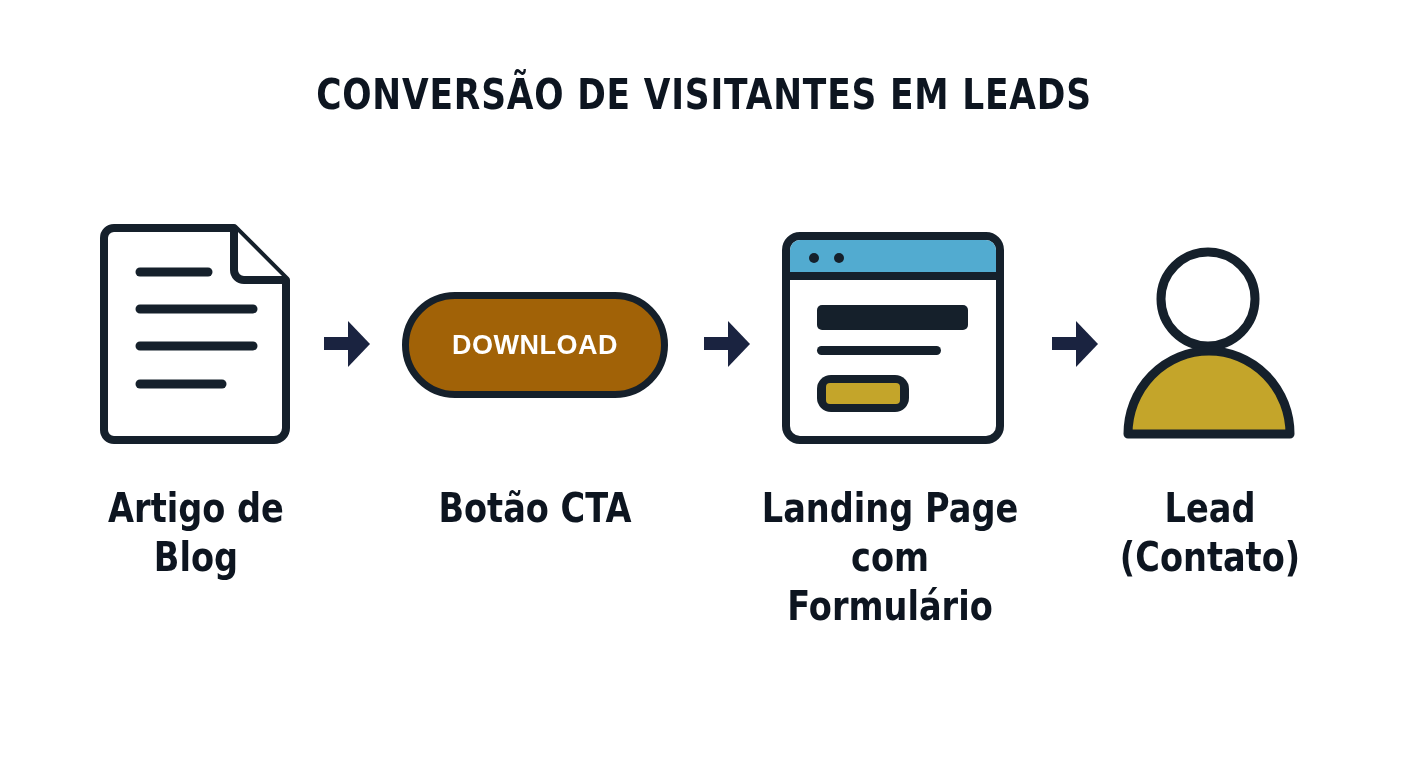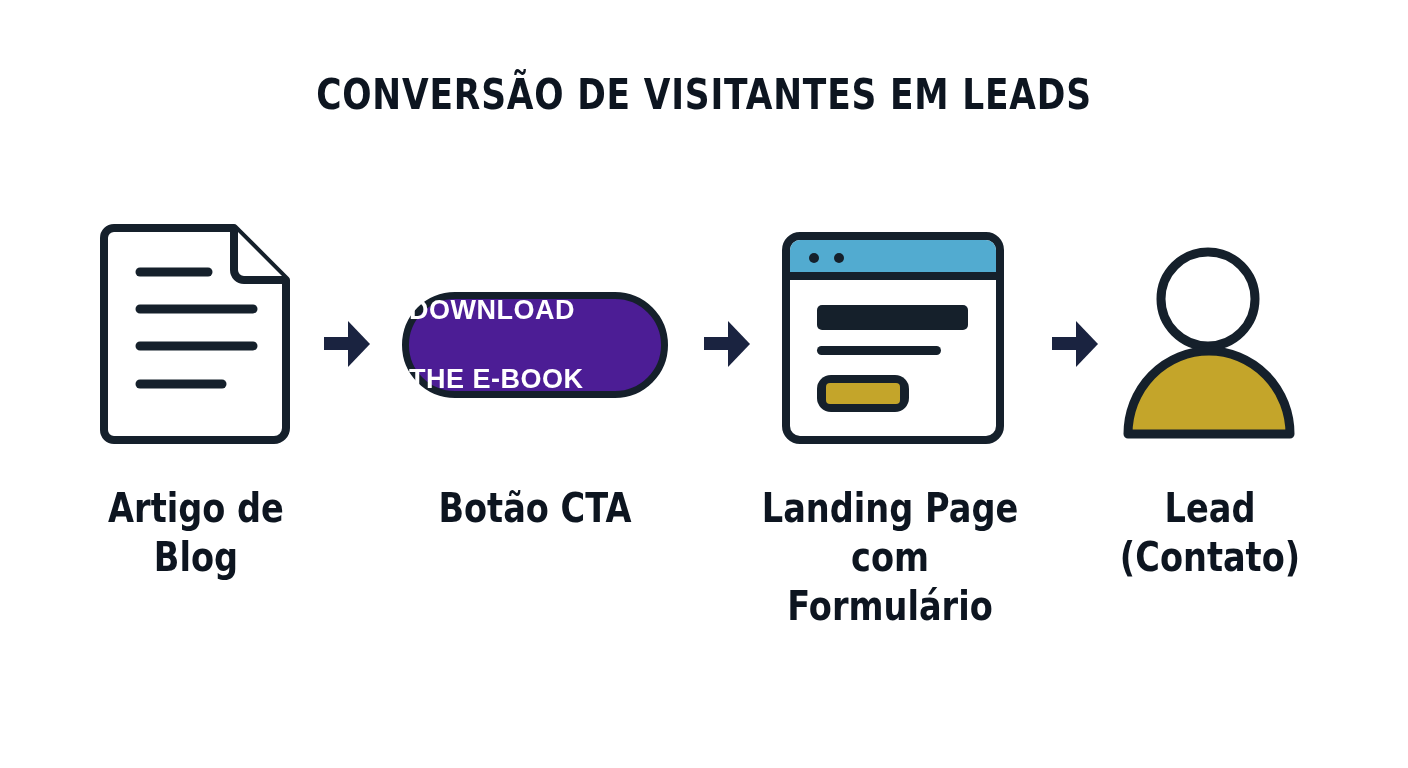--- a/index.html
+++ b/index.html
@@ -15,22 +15,22 @@
   .icon { position: absolute; }
   .arrow { position: absolute; }
   .label {
     position: absolute; text-align: center; font-family: "DejaVu Sans", sans-serif;
     font-weight: bold; font-size: 40px; line-height: 49px; color: #0d1520;
     white-space: pre-line; transform: scaleX(0.84); transform-origin: center top;
   }
   .cta-btn {
     position: absolute; left: 402px; top: 292px; width: 266px; height: 106px;
     box-sizing: border-box; border: 7px solid #15202b; border-radius: 53px;
-    background: #4c1d95; display: flex; flex-direction: column;
-    align-items: flex-start; justify-content: center; cursor: pointer; gap: 36px;
+    background: #a16207; display: flex; flex-direction: column;
+    align-items: center; justify-content: center; cursor: pointer; gap: 36px;
   }
   .cta-line {
     font-family: "Liberation Sans", sans-serif; font-weight: bold; font-size: 27px;
     line-height: 33px; color: #ffffff; letter-spacing: 0.5px;
   }
 </style>
 </head>
 <body>
 
 <div class="title">CONVERSÃO DE VISITANTES EM LEADS</div>
@@ -44,21 +44,20 @@
   <line x1="40" y1="160" x2="122" y2="160" stroke="#15202b" stroke-width="9" stroke-linecap="round"></line>
 </svg>
 
 <svg class="arrow" style="left:324px; top:321px;" width="48" height="46" viewBox="0 0 48 46">
   <rect x="0" y="16" width="26" height="13" fill="#1a2340"></rect>
   <polygon points="24,0 46,23 24,46" fill="#1a2340"></polygon>
 </svg>
 
 <div class="cta-btn">
   <span class="cta-line">DOWNLOAD</span>
-  <span class="cta-line">THE E-BOOK</span>
 </div>
 
 <svg class="arrow" style="left:704px; top:321px;" width="48" height="46" viewBox="0 0 48 46">
   <rect x="0" y="16" width="26" height="13" fill="#1a2340"></rect>
   <polygon points="24,0 46,23 24,46" fill="#1a2340"></polygon>
 </svg>
 
 <svg class="icon" style="left:782px; top:232px;" width="222" height="212" viewBox="0 0 222 212">
   <rect x="4" y="4" width="214" height="204" rx="14" fill="#ffffff" stroke="#15202b" stroke-width="8"></rect>
   <path d="M8 18 A10 10 0 0 1 18 8 H204 A10 10 0 0 1 214 18 V42 H8 Z" fill="#52abd0"></path>

